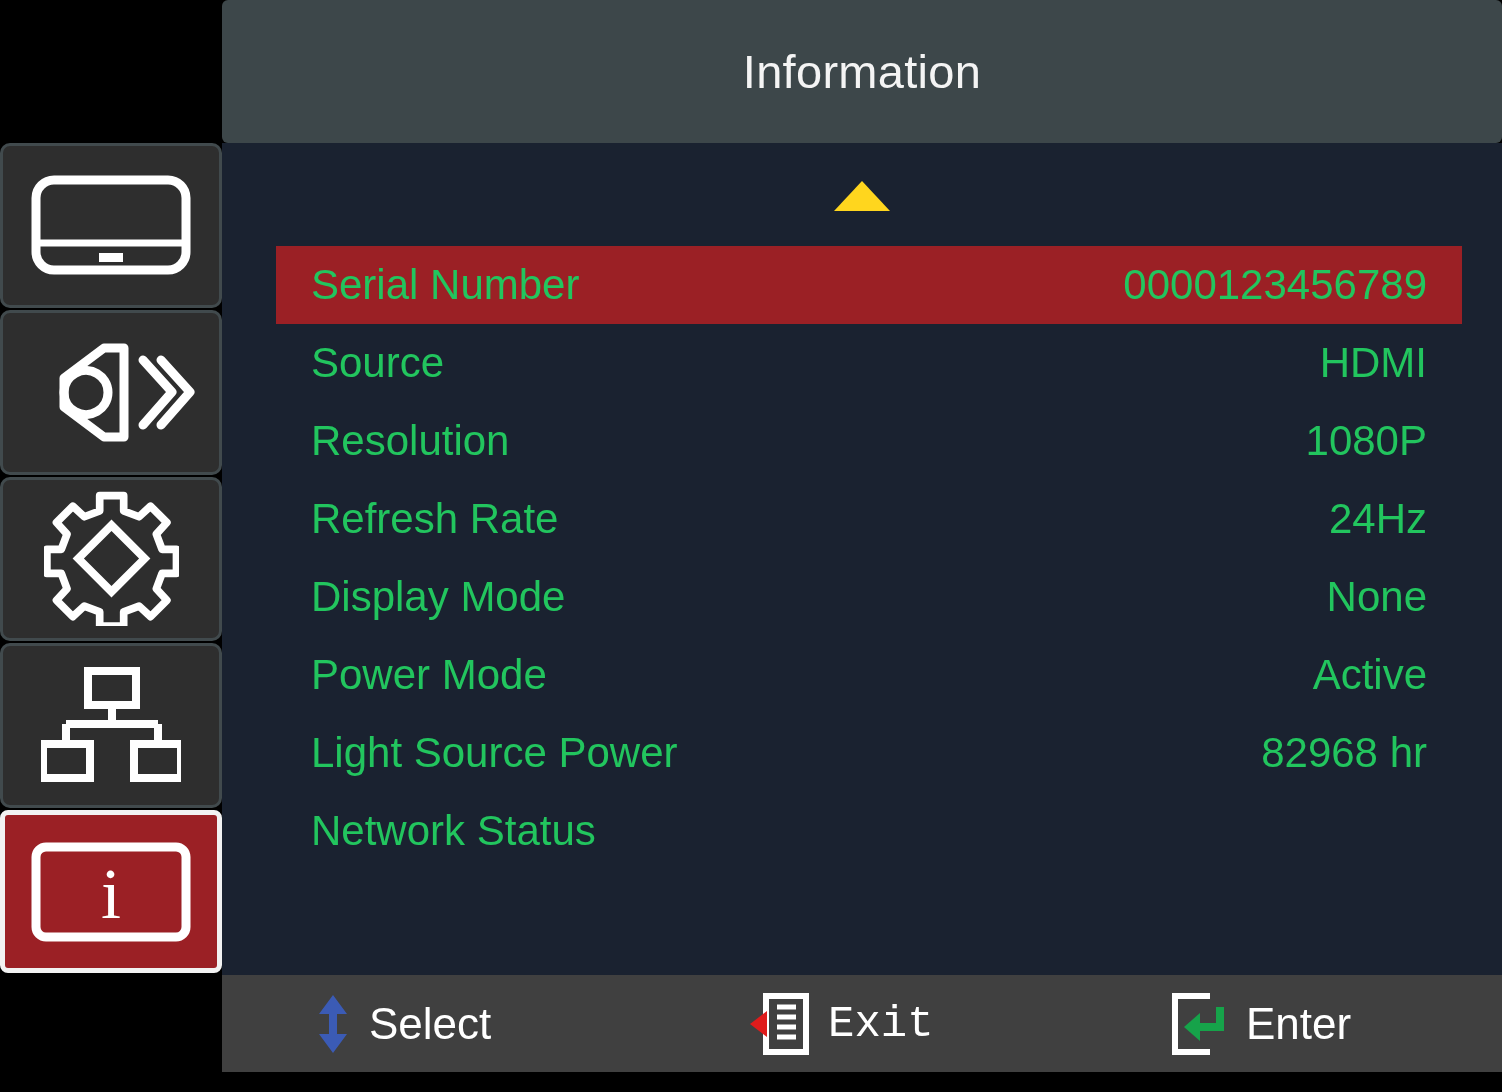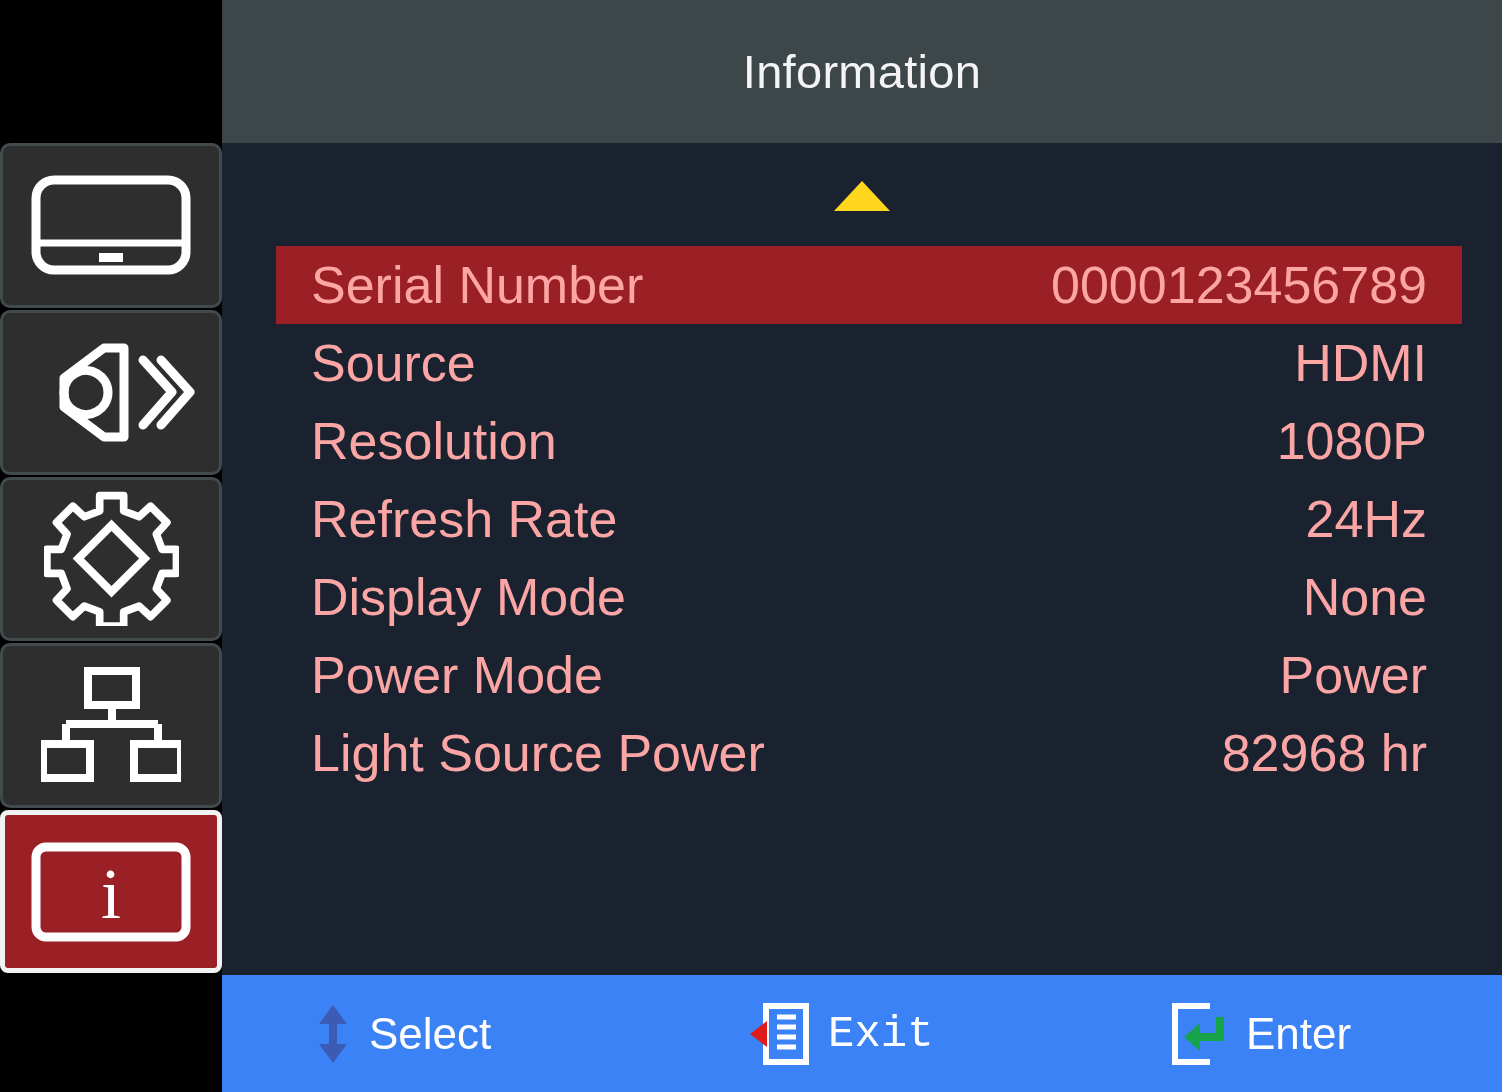--- a/index.html
+++ b/index.html
@@ -58,20 +58,21 @@
   #title-bar {
     position: absolute;
     left: 222px;
     top: 0;
     width: 1280px;
     height: 143px;
     background: #3d474a;
     display: flex;
     align-items: center;
     justify-content: center;
+    border-radius: 6px;
   }
   #title-text {
     color: #f4f4f4;
     font-size: 47px;
     letter-spacing: 0.3px;
   }
 
   
   #content {
     position: absolute;
@@ -109,43 +110,43 @@
     width: 1186px;
   }
   .info-row {
     position: relative;
     display: flex;
     align-items: center;
     justify-content: space-between;
     height: 78px;
     box-sizing: border-box;
     padding: 0 35px 0 35px;
-    color: #fca5a5;
-    font-size: 52px;
+    color: #22c55e;
+    font-size: 42px;
   }
   .info-row.highlighted {
     background: #9b2025;
   }
   .info-label {
     text-align: left;
     white-space: nowrap;
   }
   .info-value {
     text-align: right;
     white-space: nowrap;
   }
 
   
   #bottom-bar {
     position: absolute;
     left: 222px;
     top: 975px;
     width: 1280px;
-    height: 117px;
-    background: #3b82f6;
+    height: 97px;
+    background: #404040;
     display: flex;
     align-items: center;
   }
   .hint {
     display: flex;
     align-items: center;
     gap: 18px;
     color: #ffffff;
     font-size: 44px;
   }
@@ -250,28 +251,32 @@
         <span class="info-value">24Hz</span>
       </div>
 
       <div class="info-row">
         <span class="info-label">Display Mode</span>
         <span class="info-value">None</span>
       </div>
 
       <div class="info-row">
         <span class="info-label">Power Mode</span>
-        <span class="info-value">Power</span>
+        <span class="info-value">Active</span>
       </div>
 
       <div class="info-row">
         <span class="info-label">Light Source Power</span>
         <span class="info-value">82968 hr</span>
       </div>
 
+      <div class="info-row">
+        <span class="info-label">Network Status</span>
+        <span class="info-value"></span>
+      </div>
 
     </div>
 
     <div id="scroll-down" class="scroll-arrow"></div>
 
   </div>
 
   <div id="bottom-bar">
 
     <div class="hint" id="hint-select">

